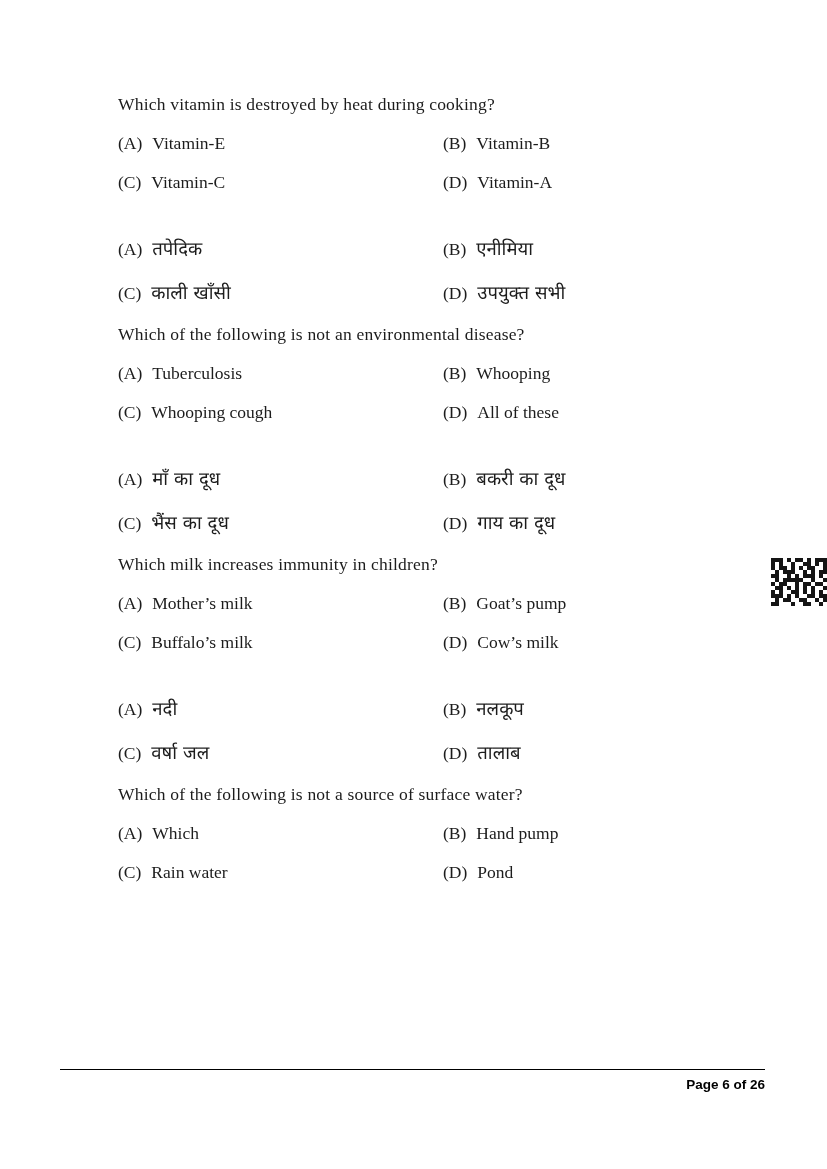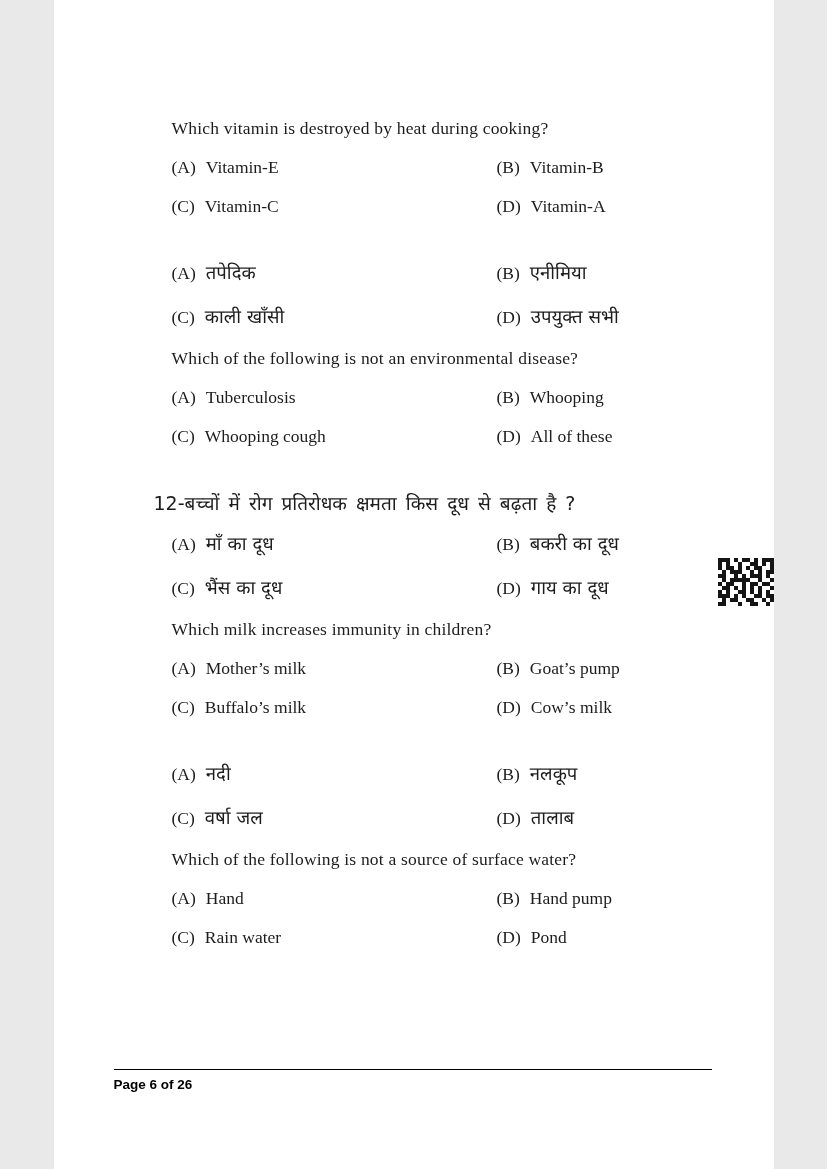--- a/index.html
+++ b/index.html
@@ -1,26 +1,26 @@
 <!DOCTYPE html>
 <html><head>
 <meta charset="utf-8">
 <style>
   * { margin: 0; padding: 0; box-sizing: border-box; }
   html, body { background: #e9e9e9; }
   body { font-family: "Liberation Serif", serif; }
   .page {
     position: relative;
-    width: 720px;
+    width: 827px;
     height: 1169px;
     margin: 0 auto;
     background: #ffffff;
     color: #1c1c1c;
     overflow: hidden;
-    padding: 100px 62px 0 100px;
+    padding: 76px 62px 0 100px;
   }
   .question { margin-bottom: 42px; }
   .q-line.hindi {
     font-family: "DejaVu Sans", sans-serif;
     font-size: 19px;
     line-height: 26px;
     word-spacing: 3px;
   }
   .q-num { display: inline-block; }
   .q-text-hi { }
@@ -63,21 +63,21 @@
     width: 56px;
     height: 48px;
   }
   .footer {
     position: absolute;
     left: 60px;
     right: 62px;
     top: 1069px;
     border-top: 1.5px solid #000;
     padding-top: 7px;
-    text-align: left;
+    text-align: right;
     font-family: "Liberation Sans", sans-serif;
     font-weight: bold;
     font-size: 13.5px;
     color: #000;
   }
 </style>
 </head>
 <body>
 
 <div class="page">
@@ -142,23 +142,20 @@
         <span class="opt-text">Whooping cough</span>
       </div>
       <div class="option">
         <span class="opt-label">(D)</span>
         <span class="opt-text">All of these</span>
       </div>
     </div>
   </section>
 
   <section class="question">
-    <div class="q-line hindi">
-      <span class="q-num">12-</span><span class="q-text-hi">बच्चों में रोग प्रतिरोधक क्षमता किस दूध से बढ़ता है ?</span>
-    </div>
     <div class="options hindi">
       <div class="option">
         <span class="opt-label">(A)</span>
         <span class="opt-text">माँ का दूध</span>
       </div>
       <div class="option">
         <span class="opt-label">(B)</span>
         <span class="opt-text">बकरी का दूध</span>
       </div>
       <div class="option">
@@ -211,21 +208,21 @@
         <span class="opt-label">(D)</span>
         <span class="opt-text">तालाब</span>
       </div>
     </div>
     <div class="q-line english">
       <span>Which of the following is not a source of surface water?</span>
     </div>
     <div class="options english">
       <div class="option">
         <span class="opt-label">(A)</span>
-        <span class="opt-text">Hand</span>
+        <span class="opt-text">Which</span>
       </div>
       <div class="option">
         <span class="opt-label">(B)</span>
         <span class="opt-text">Hand pump</span>
       </div>
       <div class="option">
         <span class="opt-label">(C)</span>
         <span class="opt-text">Rain water</span>
       </div>
       <div class="option">

